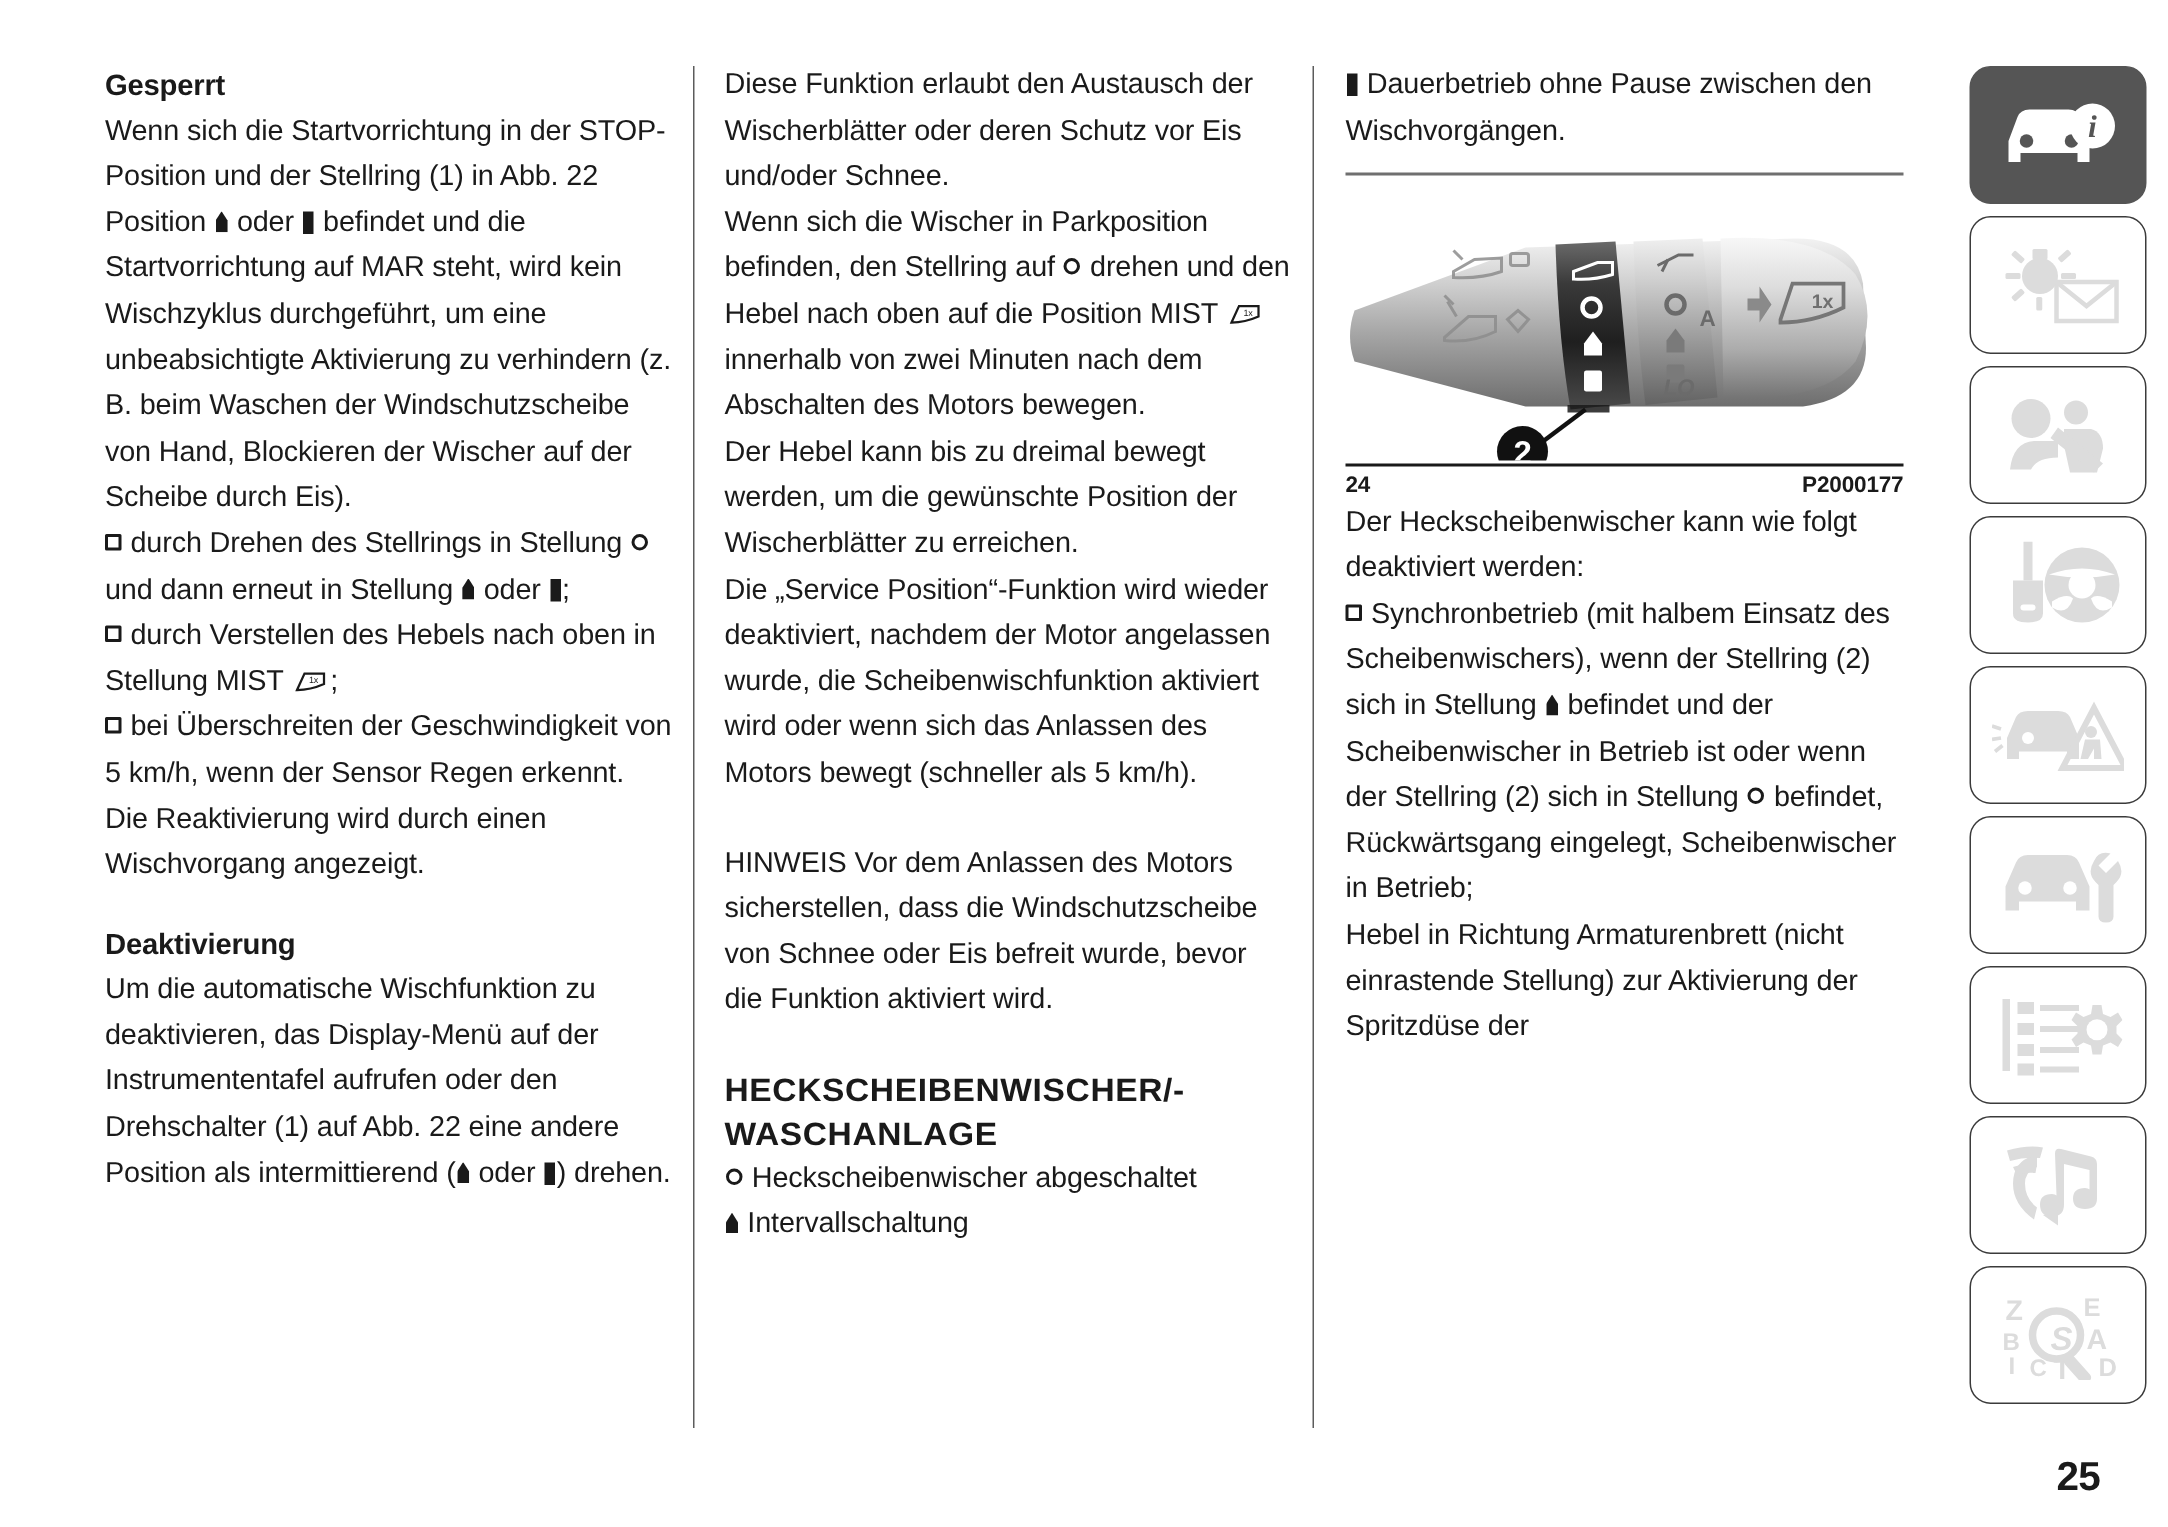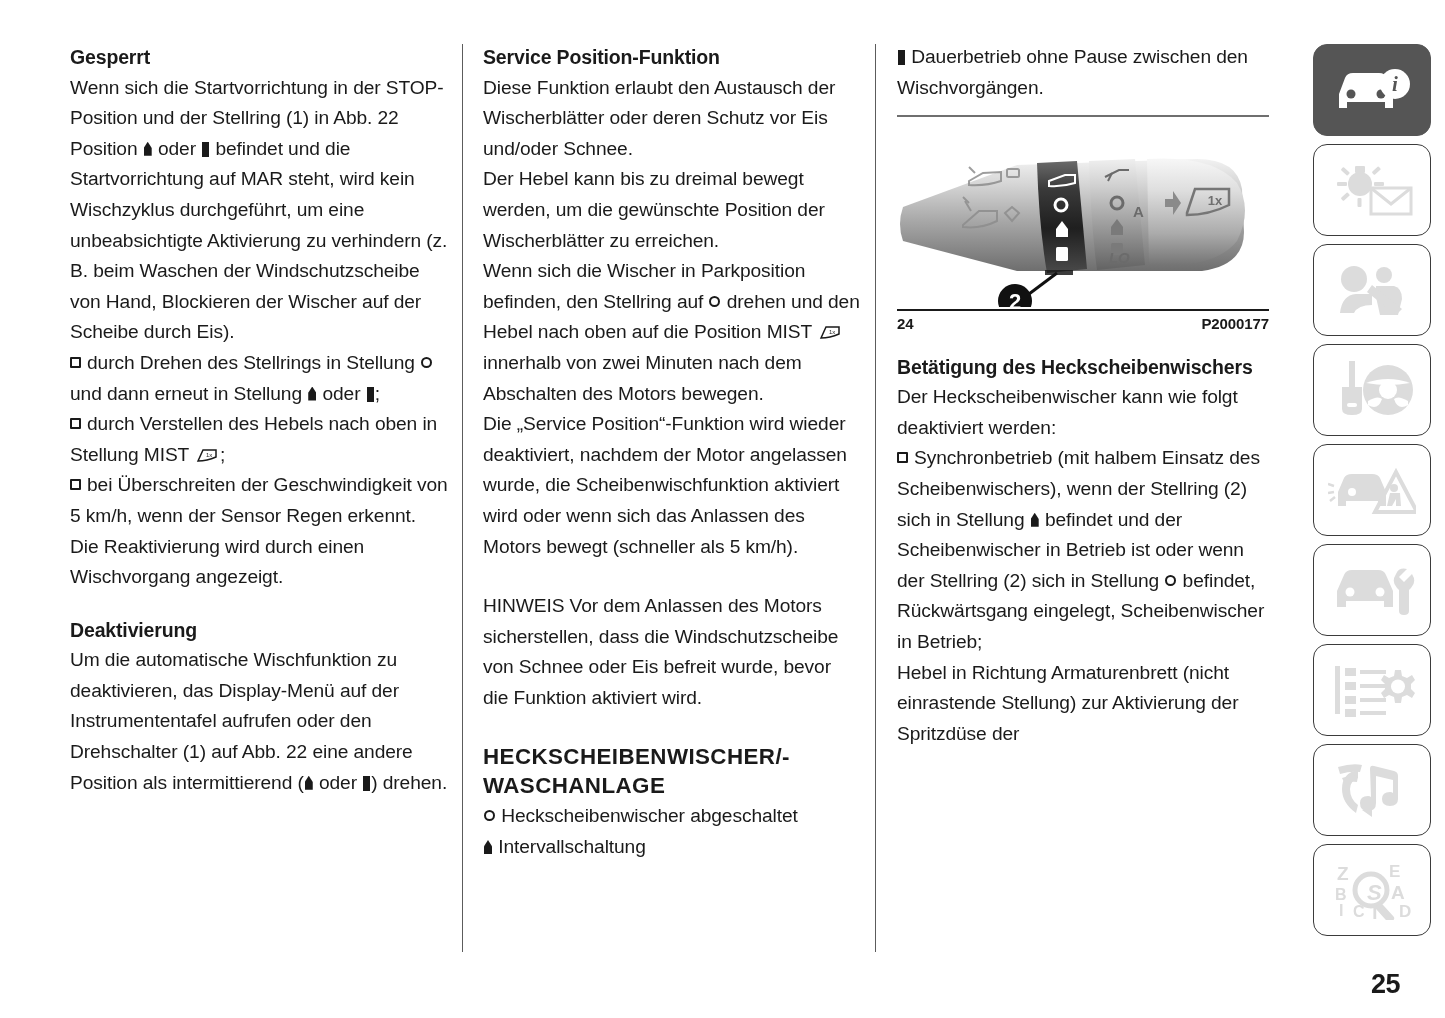--- a/index.html
+++ b/index.html
@@ -226,30 +226,29 @@
 
     <p class="tx">Die Reaktivierung wird durch einen Wischvorgang angezeigt.</p>
 
     <h2 class="hd spaced">Deaktivierung</h2>
 
     <p class="tx"><span>Um die automatische Wischfunktion zu deaktivieren, das Display-Menü auf der Instrumententafel aufrufen oder den Drehschalter (1) auf Abb. 22 eine andere Position als intermittierend (</span><span class="g-int"></span><span> oder </span><span class="g-bar"></span><span>) drehen.</span></p>
   </div>
 
   <div class="col" id="col2">
 
-    <h2 class="hd">Service Position-Funktion</h2>
 
     <p class="tx">Diese Funktion erlaubt den Austausch der Wischerblätter oder deren Schutz vor Eis und/oder Schnee.</p>
-
-    <p class="tx">Der Hebel kann bis zu dreimal bewegt werden, um die gewünschte Position der Wischerblätter zu erreichen.</p>
 
     <p class="tx"><span>Wenn sich die Wischer in Parkposition befinden, den Stellring auf </span><span class="g-o"></span><span> drehen und den Hebel nach oben auf die Position MIST </span><span class="g-mist"><svg viewBox="0 0 22 15">
             <path d="M2 13 L7 2 L20 2 L20 9 Q11 13 2 13 Z" fill="none" stroke="#1a1a1a" stroke-width="1.5"></path>
             <text x="13" y="8.5" font-size="6" font-family="Liberation Sans, sans-serif" fill="#1a1a1a" text-anchor="middle">1x</text>
           </svg></span><span> innerhalb von zwei Minuten nach dem Abschalten des Motors bewegen.</span></p>
+
+    <p class="tx">Der Hebel kann bis zu dreimal bewegt werden, um die gewünschte Position der Wischerblätter zu erreichen.</p>
 
     <p class="tx">Die „Service Position“-Funktion wird wieder deaktiviert, nachdem der Motor angelassen wurde, die Scheibenwischfunktion aktiviert wird oder wenn sich das Anlassen des Motors bewegt (schneller als 5 km/h).</p>
 
     <p class="tx gap">HINWEIS Vor dem Anlassen des Motors sicherstellen, dass die Windschutzscheibe von Schnee oder Eis befreit wurde, bevor die Funktion aktiviert wird.</p>
 
     <h1 class="bighd">HECKSCHEIBENWISCHER/-WASCHANLAGE</h1>
 
 
     <p class="tx"><span class="g-o"></span>&nbsp;<span>Heckscheibenwischer abgeschaltet</span></p>
 
@@ -340,21 +339,20 @@
         <text x="118" y="172" font-family="Liberation Sans, sans-serif" font-size="22" font-weight="bold" fill="#fff" text-anchor="middle">2</text>
       </svg>
 
       <div class="figrule"></div>
       <div class="figcap">
         <span>24</span>
         <span>P2000177</span>
       </div>
     </div>
 
-    <h2 class="hd" style="margin-top:18px">Betätigung des Heckscheibenwischers</h2>
 
     <p class="tx">Der Heckscheibenwischer kann wie folgt deaktiviert werden:</p>
 
 
     <p class="tx bul"><span class="bsq"></span><span>Synchronbetrieb (mit halbem Einsatz des Scheibenwischers), wenn der Stellring (2) sich in Stellung </span><span class="g-int"></span><span> befindet und der Scheibenwischer in Betrieb ist oder wenn der Stellring (2) sich in Stellung </span><span class="g-o"></span><span> befindet, Rückwärtsgang eingelegt, Scheibenwischer in Betrieb;</span></p>
 
 
     <p class="tx">Hebel in Richtung Armaturenbrett (nicht einrastende Stellung) zur Aktivierung der Spritzdüse der</p>
   </div>
 

